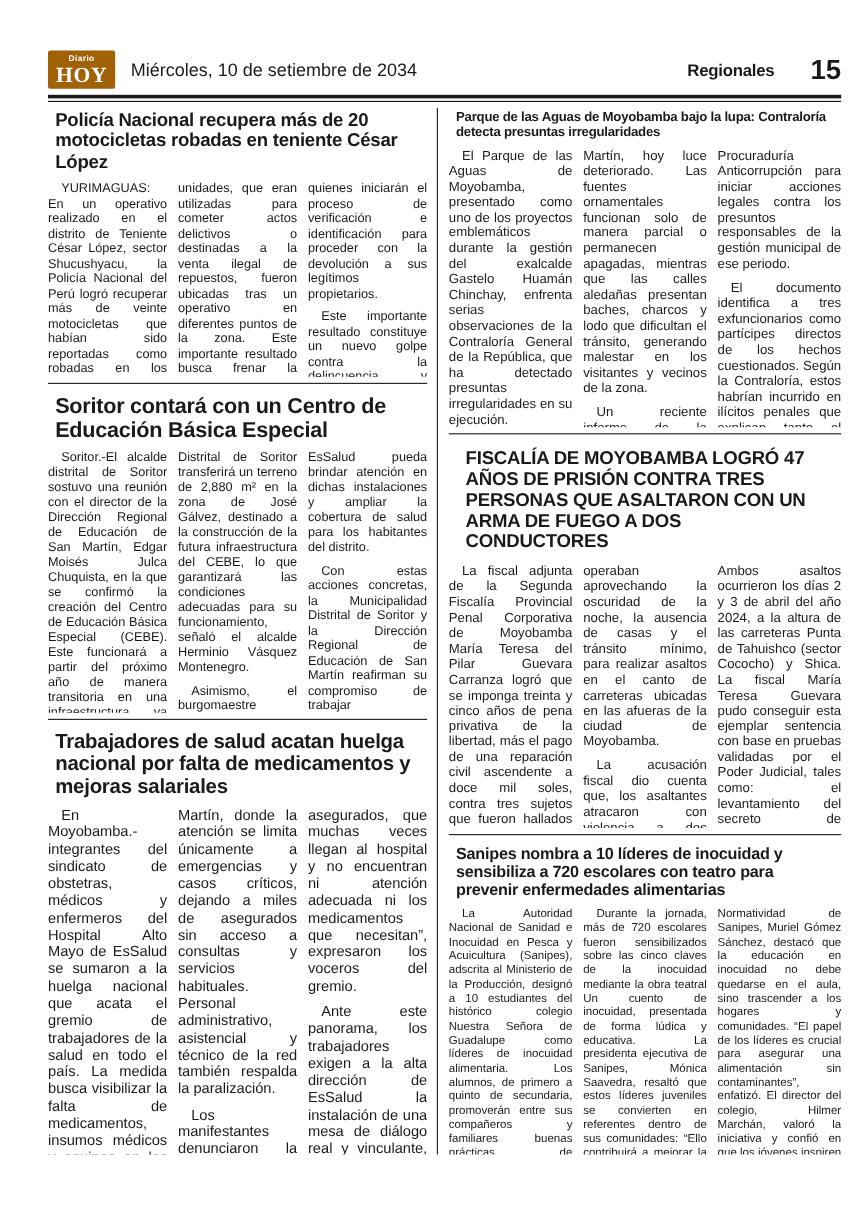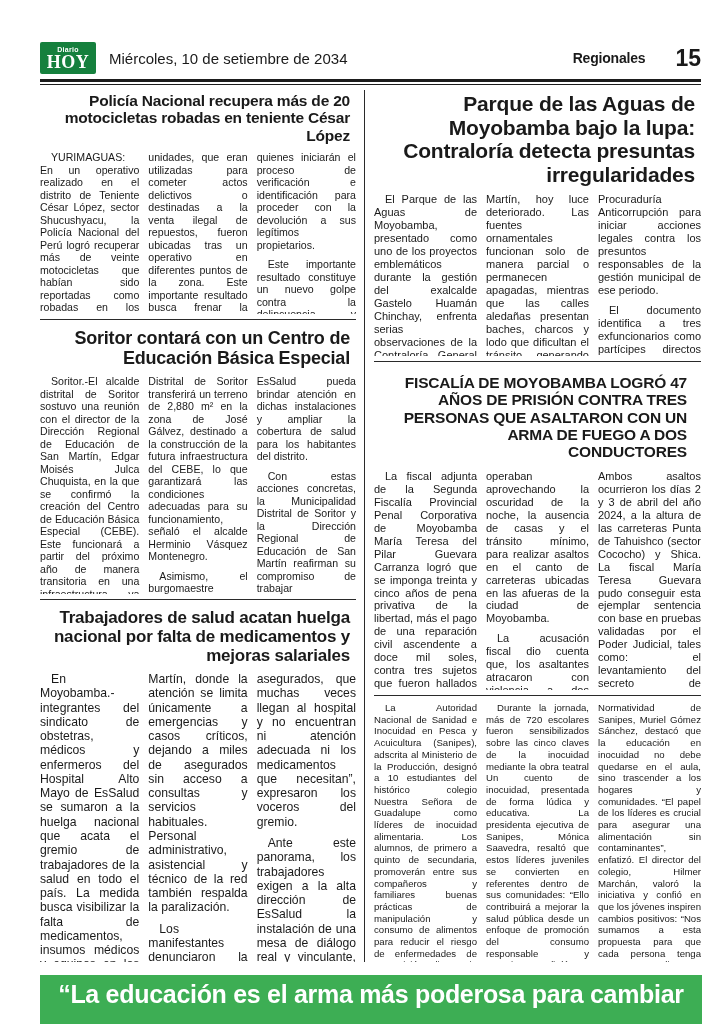--- a/index.html
+++ b/index.html
@@ -1,43 +1,43 @@
 <!DOCTYPE html>
 <html lang="es"><head>
 <meta charset="utf-8">
 <style>
   html,body{margin:0;padding:0;background:#fff;}
   .sheet{position:relative;width:723px;height:1024px;background:#fff;overflow:hidden;
          font-family:"Liberation Sans",sans-serif;color:#1a1a1a;}
   
   header{position:absolute;left:40px;right:22px;top:40px;height:36px;display:flex;align-items:center;}
-  .logo{width:56px;height:32px;background:#15803d;color:#fff;display:flex;flex-direction:column;
+  .logo{width:56px;height:32px;background:#a16207;color:#fff;display:flex;flex-direction:column;
         align-items:center;justify-content:center;border-radius:2px;margin-right:13px;flex:0 0 auto;}
   .logo-top{font-size:7px;font-weight:bold;line-height:1;letter-spacing:.3px;}
   .logo-main{font-family:"Liberation Serif",serif;font-weight:bold;font-size:18px;line-height:1;letter-spacing:.5px;}
   .date{font-size:15px;}
   .spacer{flex:1;}
   .section{font-weight:bold;font-size:14px;margin-right:30px;letter-spacing:-.2px;}
   .pagenum{font-weight:bold;font-size:23px;}
   .header-rule{position:absolute;left:40px;right:22px;top:79px;height:2px;
                border-top:3px solid #1d1d1d;border-bottom:1px solid #1d1d1d;}
   
   main{position:absolute;left:40px;right:22px;top:90px;height:872px;display:flex;}
   .col-left{width:316px;flex:0 0 auto;padding-right:8px;display:flex;flex-direction:column;}
   .col-right{flex:1;border-left:1.5px solid #2a2a2a;padding-left:9px;display:flex;flex-direction:column;}
   .hr{border-top:1.5px solid #2a2a2a;margin:5px 0 6px;}
   article{overflow:hidden;}
-  article h2{text-align:right;margin:2px 6px 7px;line-height:1.12;letter-spacing:-.2px;}
+  article h2{text-align:left;margin:2px 6px 7px;line-height:1.12;letter-spacing:-.2px;}
   .body{column-count:3;column-gap:9px;text-align:justify;overflow:hidden;}
   .body p{margin:0 0 7px;text-indent:11px;hyphens:auto;-webkit-hyphens:auto;word-break:break-word;}
   
   .police{height:224px;}   .police h2{font-size:15.5px;}  .police .body{font-size:10.6px;line-height:1.18;}
   .soritor{height:268px;}  .soritor h2{font-size:18px;}   .soritor .body{font-size:10.6px;line-height:1.18;}
   .salud{flex:1;}          .salud h2{font-size:17px;}     .salud .body{font-size:12.2px;line-height:1.17;}
-  .parque{height:266px;}   .parque h2{font-size:21px;}  .parque .body{font-size:11px;line-height:1.18;}
+  .parque{height:266px;}   .parque h2{font-size:11px;}  .parque .body{font-size:11px;line-height:1.18;}
   .fiscalia{height:322px;} .fiscalia h2{font-size:15.5px;margin:6px 14px 9px;} .fiscalia .body{font-size:11px;line-height:1.18;}
   .sanipes{flex:1;}        .sanipes h2{font-size:13.5px;} .sanipes .body{font-size:9.6px;line-height:1.22;}
   
   .banner{position:absolute;left:40px;right:21px;top:975px;bottom:0;background:#3dae54;
           color:#fff;font-weight:bold;font-size:25px;text-align:center;padding-top:5px;
           overflow:hidden;letter-spacing:-.3px;}
 </style>
 </head>
 <body>
 
@@ -113,28 +113,26 @@
         <div class="body">
           <p>La fiscal adjunta de la Segunda Fiscalía Provincial Penal Corporativa de Moyobamba María Teresa del Pilar Guevara Carranza logró que se imponga treinta y cinco años de pena privativa de la libertad, más el pago de una reparación civil ascendente a doce mil soles, contra tres sujetos que fueron hallados culpables por el delito de robo agravado.</p>
           <p>Se trata de Jordin Brian Diaz Córdova, Jhan Franco Ventura Aliaga y Richard Jefferson Niño Ruesta, quienes operaban aprovechando la oscuridad de la noche, la ausencia de casas y el tránsito mínimo, para realizar asaltos en el canto de carreteras ubicadas en las afueras de la ciudad de Moyobamba.</p>
           <p>La acusación fiscal dio cuenta que, los asaltantes atracaron con violencia a dos conductores, quienes, al verse amenazados con un arma de fuego, detuvieron su tránsito y les entregaron sus vehículos, teléfonos celulares y dinero. Ambos asaltos ocurrieron los días 2 y 3 de abril del año 2024, a la altura de las carreteras Punta de Tahuishco (sector Cococho) y Shica. La fiscal María Teresa Guevara pudo conseguir esta ejemplar sentencia con base en pruebas validadas por el Poder Judicial, tales como: el levantamiento del secreto de comunicaciones, informes de registro personal, además del reconocimiento y ratificación testimonial, por parte del personal policial que los intervino en su oportunidad.</p>
         </div>
       </article>
 
       <div class="hr"></div>
 
       <article class="art sanipes">
+        <h2>Sanipes nombra a 10 líderes de inocuidad y sensibiliza a 720 escolares con teatro para prevenir enfermedades alimentarias</h2>
         <div class="body">
           <p>La Autoridad Nacional de Sanidad e Inocuidad en Pesca y Acuicultura (Sanipes), adscrita al Ministerio de la Producción, designó a 10 estudiantes del histórico colegio Nuestra Señora de Guadalupe como líderes de inocuidad alimentaria. Los alumnos, de primero a quinto de secundaria, promoverán entre sus compañeros y familiares buenas prácticas de manipulación y consumo de alimentos para reducir el riesgo de enfermedades de transmisión alimentaria (ETAs).</p>
           <p>Durante la jornada, más de 720 escolares fueron sensibilizados sobre las cinco claves de la inocuidad mediante la obra teatral Un cuento de inocuidad, presentada de forma lúdica y educativa. La presidenta ejecutiva de Sanipes, Mónica Saavedra, resaltó que estos líderes juveniles se convierten en referentes dentro de sus comunidades: “Ello contribuirá a mejorar la salud pública desde un enfoque de promoción del consumo responsable y consciente”, señaló.</p>
           <p>Por su parte, la directora de Normatividad de Sanipes, Muriel Gómez Sánchez, destacó que la educación en inocuidad no debe quedarse en el aula, sino trascender a los hogares y comunidades. “El papel de los líderes es crucial para asegurar una alimentación sin contaminantes”, enfatizó. El director del colegio, Hilmer Marchán, valoró la iniciativa y confió en que los jóvenes inspiren cambios positivos: “Nos sumamos a esta propuesta para que cada persona tenga acceso a alimentos inocuos, contribuyendo al bienestar de la sociedad”.</p>
         </div>
       </article>
 
     </section>
 
   </main>
 
-  <div class="banner">
-    <span>“La educación es el arma más poderosa para cambiar</span>
-  </div>
 
 </div>
 
 </body></html>

